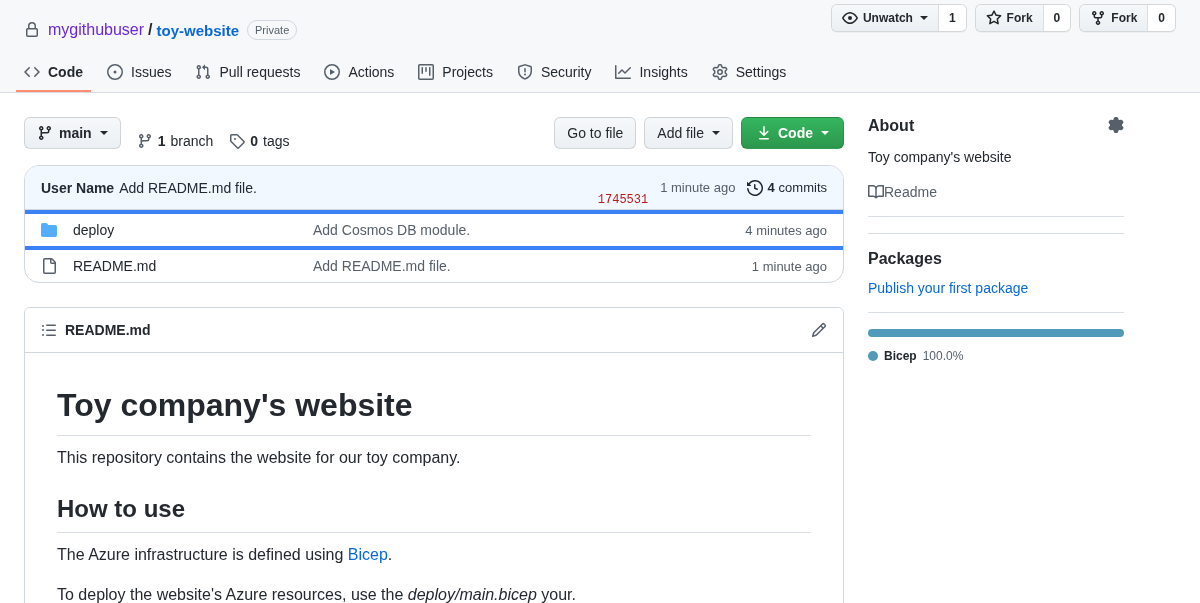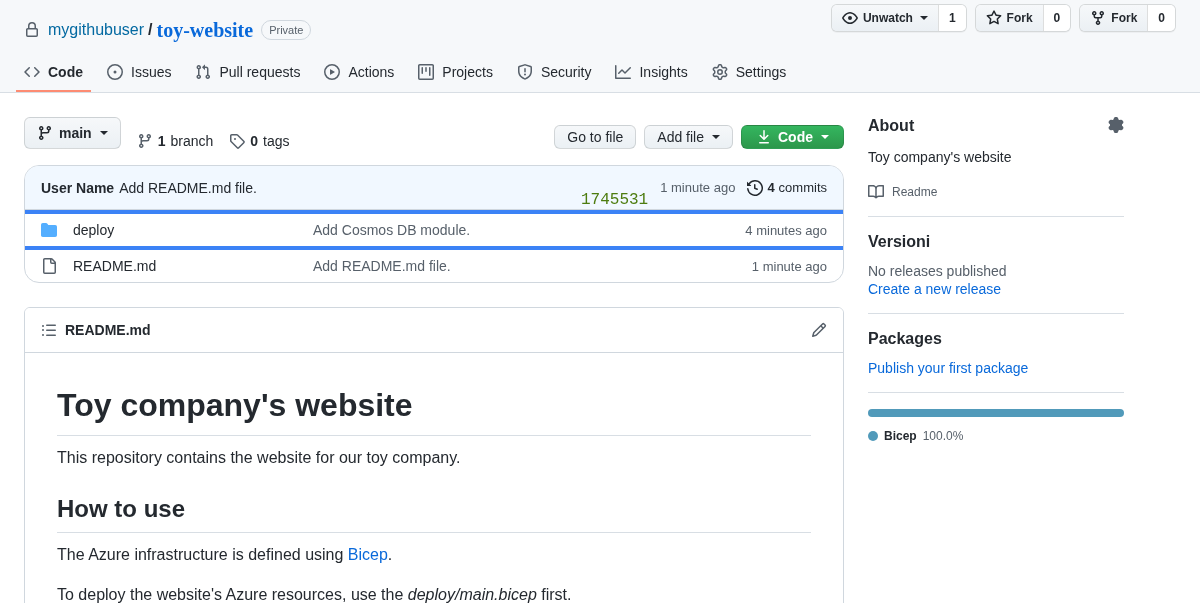--- a/index.html
+++ b/index.html
@@ -22,25 +22,25 @@
     padding: 0 24px;
   }
   .repo-title-row {
     display: flex;
     align-items: center;
     height: 48px;
     padding-top: 12px;
   }
   .lock-icon { margin-right: 8px; display: flex; align-items: center; color: #57606a; }
   .repo-owner {
-    color: #0369a1; font-size: 16px; text-decoration: none;
+    color: #6d28d9; font-size: 16px; text-decoration: none;
   }
   .repo-sep { color: #24292f; font-size: 16px; margin: 0 4px; font-weight: 600; }
   .repo-name {
-    color: #0969da; font-size: 20px; font-weight: 600; text-decoration: none; font-family: Liberation Serif, serif;
+    color: #0969da; font-size: 15px; font-weight: 600; text-decoration: none;
   }
   .badge-private {
     margin-left: 8px;
     border: 1px solid #d0d7de;
     border-radius: 2em;
     font-size: 11px;
     line-height: 18px;
     padding: 0 7px;
     color: #57606a;
     background: transparent;
@@ -144,21 +144,21 @@
   .meta-link .num { font-weight: 600; }
   .meta-link .ic { color: #57606a; display: flex; }
   .toolbar-right {
     margin-left: auto;
     display: flex;
     gap: 8px;
     align-items: center;
   }
   .btn {
     display: flex; align-items: center; gap: 6px;
-    height: 24px; padding: 0 12px;
+    height: 32px; padding: 0 12px;
     border: 1px solid rgba(27,31,36,0.15);
     border-radius: 6px;
     background: linear-gradient(#f6f8fa, #ebf0f4);
     font-size: 14px; font-weight: 500; color: #24292f;
     cursor: pointer;
     white-space: nowrap;
   }
   .btn-code {
     background: linear-gradient(#34b65f, #2c974b);
     border-color: rgba(27,31,36,0.15);
@@ -189,22 +189,22 @@
   .commit-right {
     margin-left: auto;
     display: flex;
     align-items: center;
     gap: 12px;
     color: #57606a;
     font-size: 13px;
   }
   .commit-sha {
     font-family: "Liberation Mono", monospace;
-    font-size: 16px;
-    color: #4d7c0f;
+    font-size: 12px;
+    color: #b91c1c;
     margin-top: 24px;
   }
   .commits-count {
     display: flex; align-items: center; gap: 4px;
     color: #24292f;
     cursor: pointer;
   }
   .commits-count .n { font-weight: 600; }
 
   .file-row {
@@ -272,22 +272,22 @@
   .side-divider { border-top: 1px solid #d8dee4; margin: 0 0 16px 0; }
   .side-head {
     display: flex;
     align-items: flex-start;
     margin-bottom: 12px;
   }
   .side-title { font-size: 16px; font-weight: 600; color: #24292f; }
   .side-gear { margin-left: auto; color: #57606a; display: flex; cursor: pointer; }
   .side-desc { font-size: 14px; color: #24292f; margin-bottom: 16px; line-height: 1.5; }
   .side-link-row {
-    display: flex; align-items: center; gap: 8px;
-    font-size: 12px; color: #57606a; cursor: pointer;
+    display: flex; align-items: center; 
+    font-size: 14px; color: #57606a; cursor: pointer;
   }
   .side-muted { font-size: 14px; color: #57606a; margin-bottom: 2px; }
   .side-link { font-size: 14px; color: #0969da; text-decoration: none; cursor: pointer; }
   .lang-bar {
     display: flex;
     height: 8px;
     border-radius: 6px;
     overflow: hidden;
     margin: 12px 0 12px 0;
     background: #eaeef2;
@@ -552,21 +552,21 @@
         </span>
       </div>
       <div class="readme-body">
         <h1 class="md-h1">Toy company's website</h1>
         <p class="md-p">This repository contains the website for our toy company.</p>
         <h2 class="md-h2">How to use</h2>
         <p class="md-p">
           <span>The Azure infrastructure is defined using </span><a class="md-link" href="#">Bicep</a><span>.</span>
         </p>
         <p class="md-p">
-          <span>To deploy the website's Azure resources, use the </span><em class="md-em">deploy/main.bicep</em><span> first.</span>
+          <span>To deploy the website's Azure resources, use the </span><em class="md-em">deploy/main.bicep</em><span> your.</span>
         </p>
       </div>
     </div>
 
   </div>
 
   <div class="col-side">
 
     <div class="side-section">
       <div class="side-head">
@@ -583,27 +583,20 @@
           <svg width="16" height="16" viewBox="0 0 16 16" fill="currentColor">
               <path d="M0 1.75A.75.75 0 0 1 .75 1h4.253c1.227 0 2.317.59 3 1.501A3.743 3.743 0 0 1 11.006 1h4.245a.75.75 0 0 1 .75.75v10.5a.75.75 0 0 1-.75.75h-4.507a2.25 2.25 0 0 0-1.591.659l-.622.621a.75.75 0 0 1-1.06 0l-.622-.621A2.25 2.25 0 0 0 5.258 13H.75a.75.75 0 0 1-.75-.75Zm7.251 10.324.004-5.073-.002-2.253A2.25 2.25 0 0 0 5.003 2.5H1.5v9h3.757a3.75 3.75 0 0 1 1.994.574ZM8.755 4.75l-.004 7.322a3.752 3.752 0 0 1 1.992-.572H14.5v-9h-3.495a2.25 2.25 0 0 0-2.25 2.25Z"></path>
             </svg>
         </span>
         <span>Readme</span>
       </div>
     </div>
 
     <div class="side-divider"></div>
 
-    <div class="side-section">
-      <div class="side-head">
-        <span class="side-title">Versioni</span>
-      </div>
-      <div class="side-muted">No releases published</div>
-      <a class="side-link" href="#">Create a new release</a>
-    </div>
 
     <div class="side-divider"></div>
 
     <div class="side-section">
       <div class="side-head">
         <span class="side-title">Packages</span>
       </div>
       <a class="side-link" href="#">Publish your first package</a>
     </div>
 

